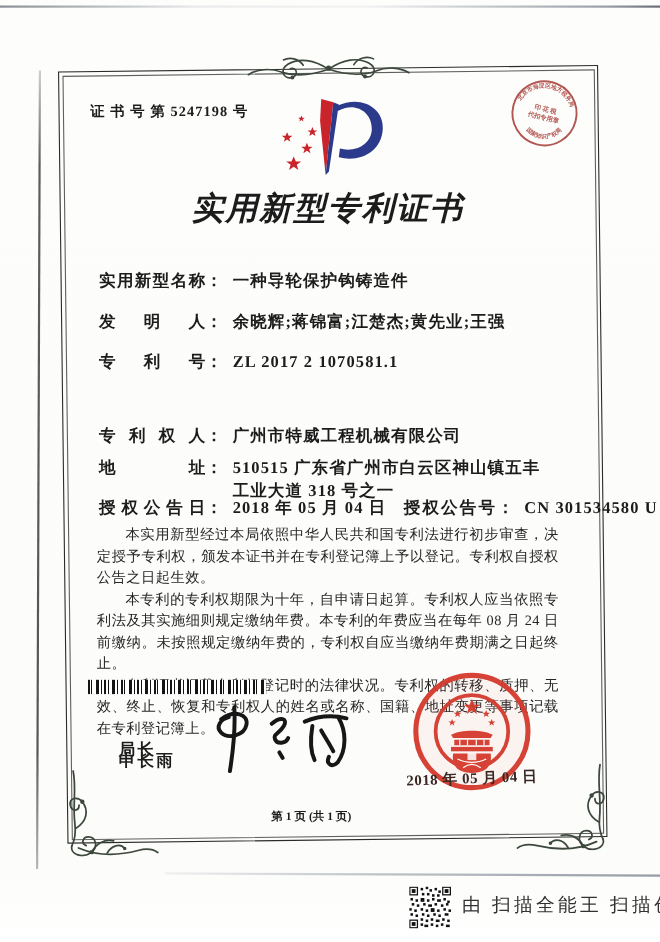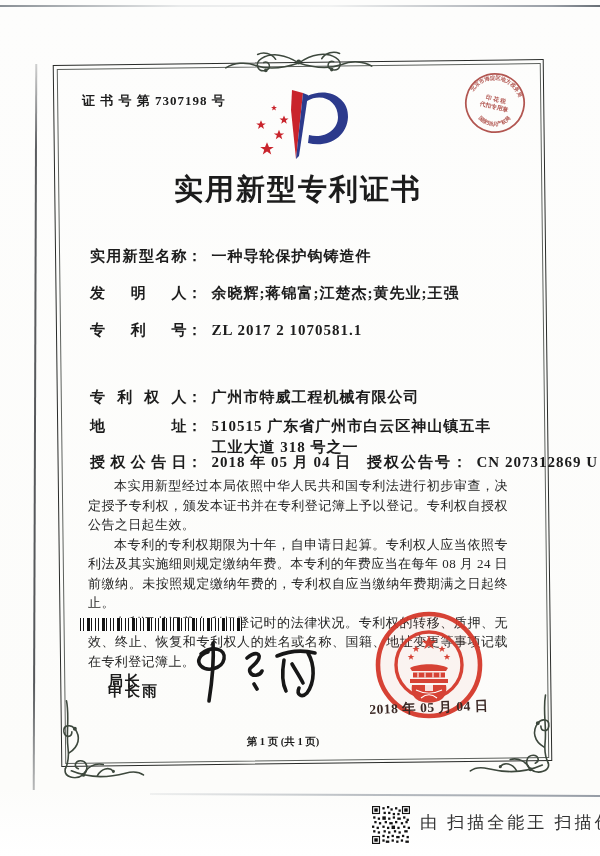--- a/index.html
+++ b/index.html
@@ -21,21 +21,21 @@
   .frame{position:absolute;left:57px;top:62px;width:489px;height:700px;
     border:1.6px solid #2a2c2a;transform:rotate(-.7deg);}
   .frame::before{content:"";position:absolute;inset:2.5px;border:1px solid #5d615d;}
   .ornament-top{position:absolute;left:50%;top:-17px;transform:translateX(-50%);}
   .flourish-bl{position:absolute;left:-9px;bottom:-13px;}
   .flourish-br{position:absolute;right:-9px;bottom:-13px;transform:scaleX(-1);}
   
   .cert-no{position:absolute;left:82px;top:92px;font-size:13px;font-weight:700;letter-spacing:1px;}
   .logo{position:absolute;left:250px;top:86px;}
   .title{position:absolute;left:0;right:4px;top:170px;text-align:center;
-    font-size:29px;font-weight:700;letter-spacing:2px;}
+    font-size:29px;font-weight:700;letter-spacing:2px;font-style:italic;}
   
   .f-row{position:absolute;left:90px;width:430px;font-size:15px;font-weight:700;
     line-height:20px;letter-spacing:.5px;white-space:nowrap;}
   .f-label{display:inline-block;width:97px;text-align:justify;text-align-last:justify;vertical-align:top;}
   .f-colon{display:inline-block;vertical-align:top;}
   .f-value{display:inline-block;margin-left:9px;letter-spacing:1px;vertical-align:top;}
   .f-value.wrap{width:295px;white-space:normal;line-height:21px;}
   .grant-no-group{position:absolute;left:240px;top:0;white-space:nowrap;}
   .grant-no-group .f-label2{letter-spacing:2px;padding-left:37px;}
   
@@ -110,21 +110,21 @@
         <path d="M30,76 C34,68 42,64 50,66"></path>
       </g>
       <g fill="#3d483d">
         <circle cx="22" cy="30" r="2"></circle>
           <circle cx="30" cy="76" r="2"></circle>
           <circle cx="60" cy="73" r="1.6"></circle>
       </g>
     </svg>
   </div>
 
-  <div class="cert-no">证 书 号 第 7307198 号</div>
+  <div class="cert-no">证 书 号 第 5247198 号</div>
 
   <svg class="logo" width="102" height="79" viewBox="0 0 102 79">
     <g fill="#c9242c">
       <path transform="translate(24,22) scale(0.30)" d="M0,-10 L2.9,-3.1 10,-3.1 4.1,1.2 6.2,8.1 0,3.8 -6.2,8.1 -4.1,1.2 -10,-3.1 -2.9,-3.1 Z"></path>
       <path transform="translate(34,34) scale(0.45)" d="M0,-10 L2.9,-3.1 10,-3.1 4.1,1.2 6.2,8.1 0,3.8 -6.2,8.1 -4.1,1.2 -10,-3.1 -2.9,-3.1 Z"></path>
       <path transform="translate(11,39) scale(0.48)" d="M0,-10 L2.9,-3.1 10,-3.1 4.1,1.2 6.2,8.1 0,3.8 -6.2,8.1 -4.1,1.2 -10,-3.1 -2.9,-3.1 Z"></path>
       <path transform="translate(29,49) scale(0.52)" d="M0,-10 L2.9,-3.1 10,-3.1 4.1,1.2 6.2,8.1 0,3.8 -6.2,8.1 -4.1,1.2 -10,-3.1 -2.9,-3.1 Z"></path>
       <path transform="translate(17,63) scale(0.68)" d="M0,-10 L2.9,-3.1 10,-3.1 4.1,1.2 6.2,8.1 0,3.8 -6.2,8.1 -4.1,1.2 -10,-3.1 -2.9,-3.1 Z"></path>
       <polygon points="42,4 53,7 46,73 41,24"></polygon>
     </g>
@@ -147,21 +147,21 @@
   </div>
   <div class="f-row" style="top:387px">
     <span class="f-label">专利权人</span><span class="f-colon">：</span><span class="f-value">广州市特威工程机械有限公司</span>
   </div>
   <div class="f-row" style="top:416px">
     <span class="f-label">地址</span><span class="f-colon">：</span><span class="f-value wrap">510515 广东省广州市白云区神山镇五丰工业大道 318 号之一</span>
   </div>
   <div class="f-row" style="top:452px">
     <span class="f-label">授权公告日</span><span class="f-colon">：</span><span class="f-value">2018 年 05 月 04 日</span>
     <span class="grant-no-group">
-      <span class="f-label2">授权公告号</span><span>：</span><span class="f-value">CN 207312869 U</span>
+      <span class="f-label2">授权公告号</span><span>：</span><span class="f-value">CN 301534580 U</span>
     </span>
   </div>
 
   <div class="paras">
     <p>本实用新型经过本局依照中华人民共和国专利法进行初步审查，决定授予专利权，颁发本证书并在专利登记簿上予以登记。专利权自授权公告之日起生效。</p>
     <p>本专利的专利权期限为十年，自申请日起算。专利权人应当依照专利法及其实施细则规定缴纳年费。本专利的年费应当在每年 08 月 24 日前缴纳。未按照规定缴纳年费的，专利权自应当缴纳年费期满之日起终止。</p>
     <p>专利证书记载专利权登记时的法律状况。专利权的转移、质押、无效、终止、恢复和专利权人的姓名或名称、国籍、地址变更等事项记载在专利登记簿上。</p>
   </div>
 
   <div class="barcode"></div>

